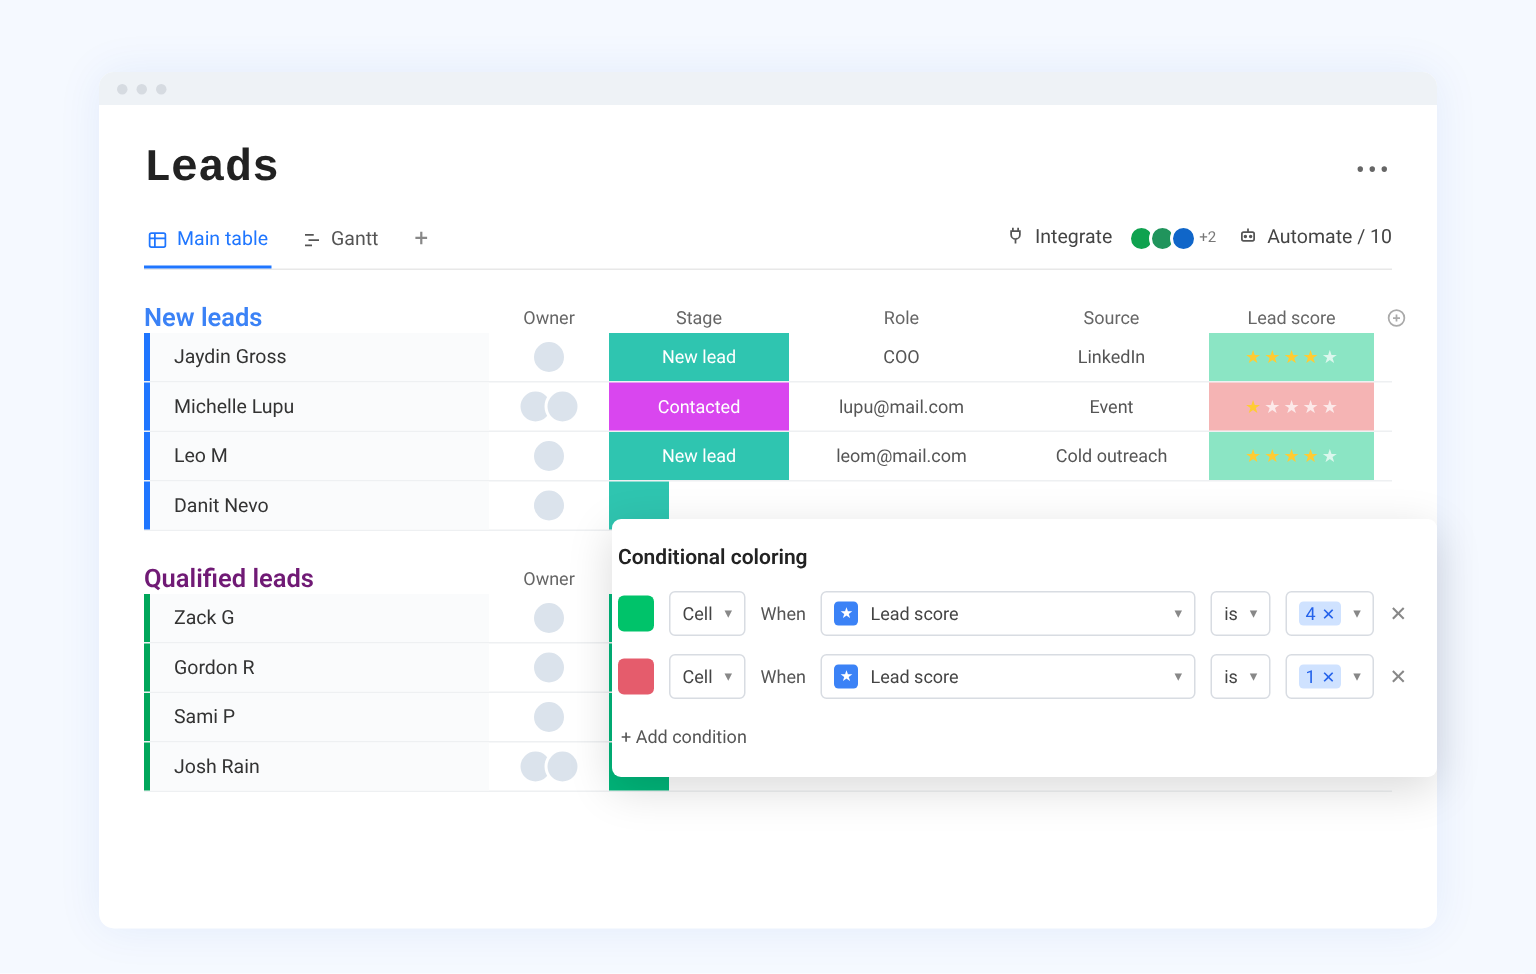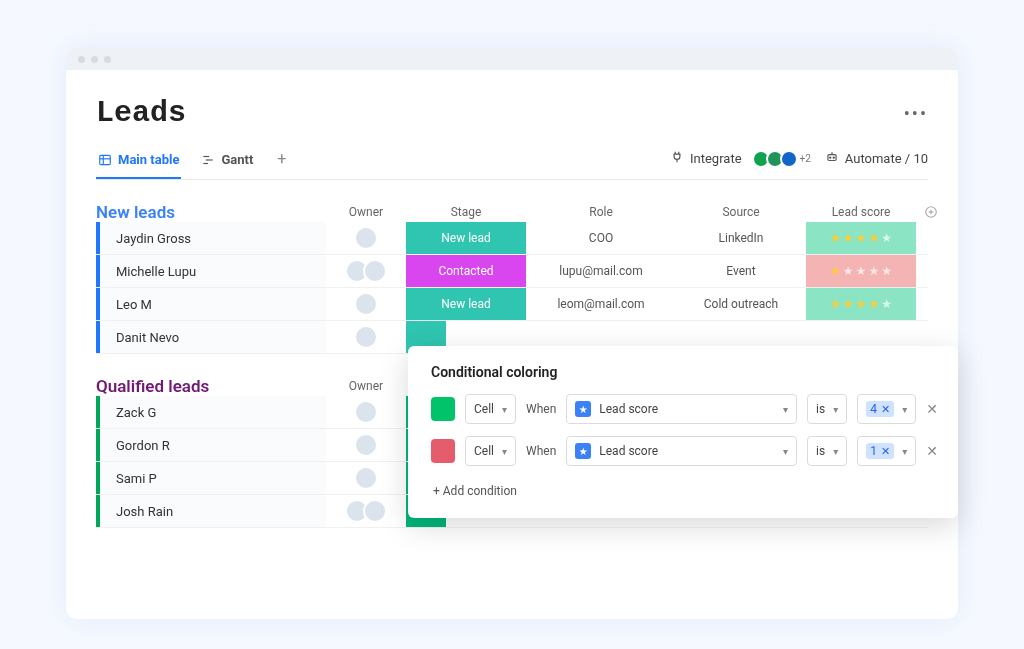--- a/index.html
+++ b/index.html
@@ -6,21 +6,21 @@
 body { background: #f5f9ff; width: 1024px; height: 649px; position: relative; overflow: hidden; }
 .window { position: absolute; top: 48px; left: 66px; right: 66px; bottom: 30px; background: #fff; border-radius: 10px; box-shadow: 0 0 30px rgba(0,80,200,0.08); overflow: visible; }
 .chrome-bar { height: 22px; border-radius: 10px 10px 0 0; background: #eef2f6; display: flex; align-items: center; padding-left: 12px; gap: 6px; }
 .dot { width: 7px; height: 7px; border-radius: 50%; background: #d6dbe1; }
 .content { padding: 26px 30px 10px 30px; }
 .header-row { display: flex; align-items: center; justify-content: space-between; }
 .title { font-size: 30px; font-weight: 700; color: #222; font-family: Liberation Mono, monospace; }
 .more-icon { letter-spacing: 2px; color: #666; font-size: 18px; }
 .tabs-row { display: flex; align-items: center; justify-content: space-between; margin-top: 16px; border-bottom: 1px solid #e8e8e8; }
 .tabs { display: flex; gap: 18px; align-items: center; }
-.tab { display: flex; align-items: center; gap: 6px; padding: 6px 2px 10px 2px; font-size: 13px; color: #555; cursor: pointer; border-bottom: 2px solid transparent; font-weight: bold; }
+.tab { display: flex; align-items: center; gap: 6px; padding: 6px 2px 10px 2px; font-size: 13px; color: #555; cursor: pointer; border-bottom: 2px solid transparent; }
 .tab.active { color: #1f76ff; border-bottom: 2px solid #1f76ff; }
 .tab-icon svg { width: 14px; height: 14px; display: block; }
 .plus-tab { font-size: 16px; color: #888; padding: 0 4px 8px 4px; }
 .right-tools { display: flex; gap: 14px; font-size: 13px; color: #444; padding-bottom: 8px; }
 .tool { display: flex; align-items: center; gap: 6px; }
 .inte-icons { display: flex; align-items: center; }
 .mini-app { width: 18px; height: 18px; border-radius: 50%; display: flex; align-items: center; justify-content: center; margin-left: -4px; border: 2px solid #fff; }
 .mini-app.g { background: #0fa24f; }
 .mini-app.e { background: #20945c; }
 .mini-app.o { background: #1066c9; }
@@ -42,21 +42,21 @@
 .stage-new { background: #2fc5b0; }
 .stage-contacted { background: #d946ef; }
 .stage-qualified { background: #00b67a; }
 .text-cell { text-align: center; font-size: 12px; color: #555; }
 .score-cell { height: 100%; display: flex; align-items: center; justify-content: center; gap: 2px; font-size: 12px; }
 .score-green { background: #8be5c4; }
 .score-red { background: #f5b4b4; }
 .star { color: #ffcc33; }
 .star.dim { color: rgba(255,255,255,0.7); }
 .add-col { display:flex; justify-content:center; align-items:center; color:#aaa; }
-.cond-panel { position: absolute; top: 346px; left: 408px; width: 550px; background: #fff; border-radius: 6px; box-shadow: 0 8px 30px rgba(0,0,0,0.15); padding: 18px 20px 14px 23px; }
+.cond-panel { position: absolute; top: 346px; left: 408px; width: 550px; background: #fff; border-radius: 6px; box-shadow: 0 8px 30px rgba(0,0,0,0.15); padding: 18px 20px 14px 4px; }
 .cond-title { font-size: 14px; font-weight: 600; color: #222; margin-bottom: 14px; }
 .cond-row { display: flex; align-items: center; gap: 10px; margin-bottom: 12px; }
 .swatch { width: 24px; height: 24px; border-radius: 4px; }
 .swatch.green { background: #00c36a; }
 .swatch.red { background: #e55c6c; }
 .dd { height: 30px; border: 1px solid #d8dce2; border-radius: 4px; padding: 0 8px; display: flex; align-items: center; gap: 8px; font-size: 12px; color: #444; background: #fff; }
 .dd .caret { color: #888; font-size: 10px; }
 .when-lbl { font-size: 12px; color: #555; }
 .dd .ico-star { width: 16px; height: 16px; background: #3b82f6; border-radius: 3px; display: flex; align-items: center; justify-content: center; color:#fff; font-size:10px; }
 .dd .chip { background: #cfe2ff; border-radius: 3px; padding: 1px 4px; display: flex; align-items: center; gap: 4px; color:#2563eb; }

